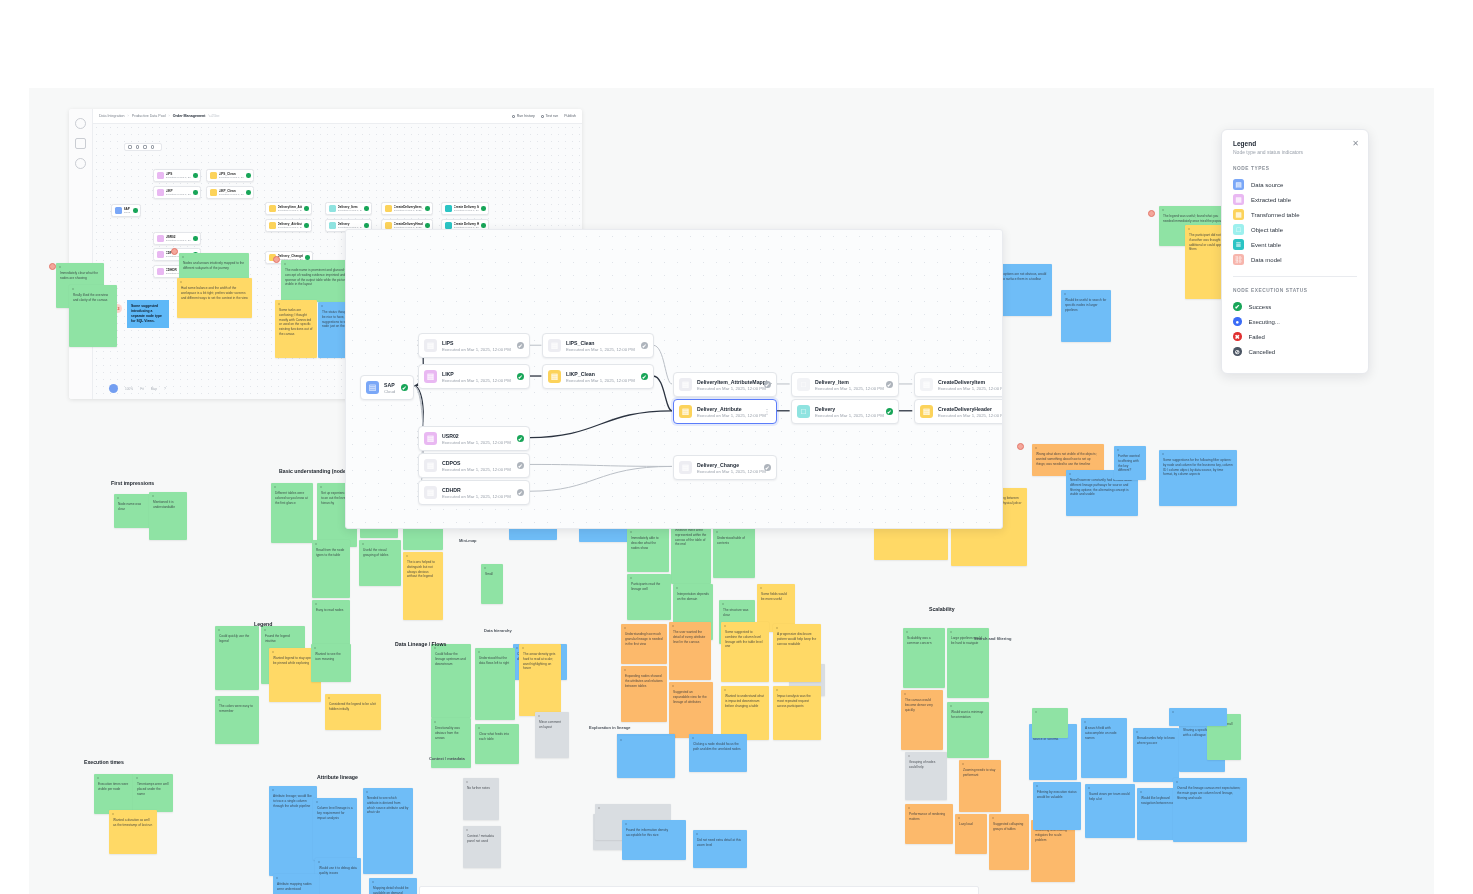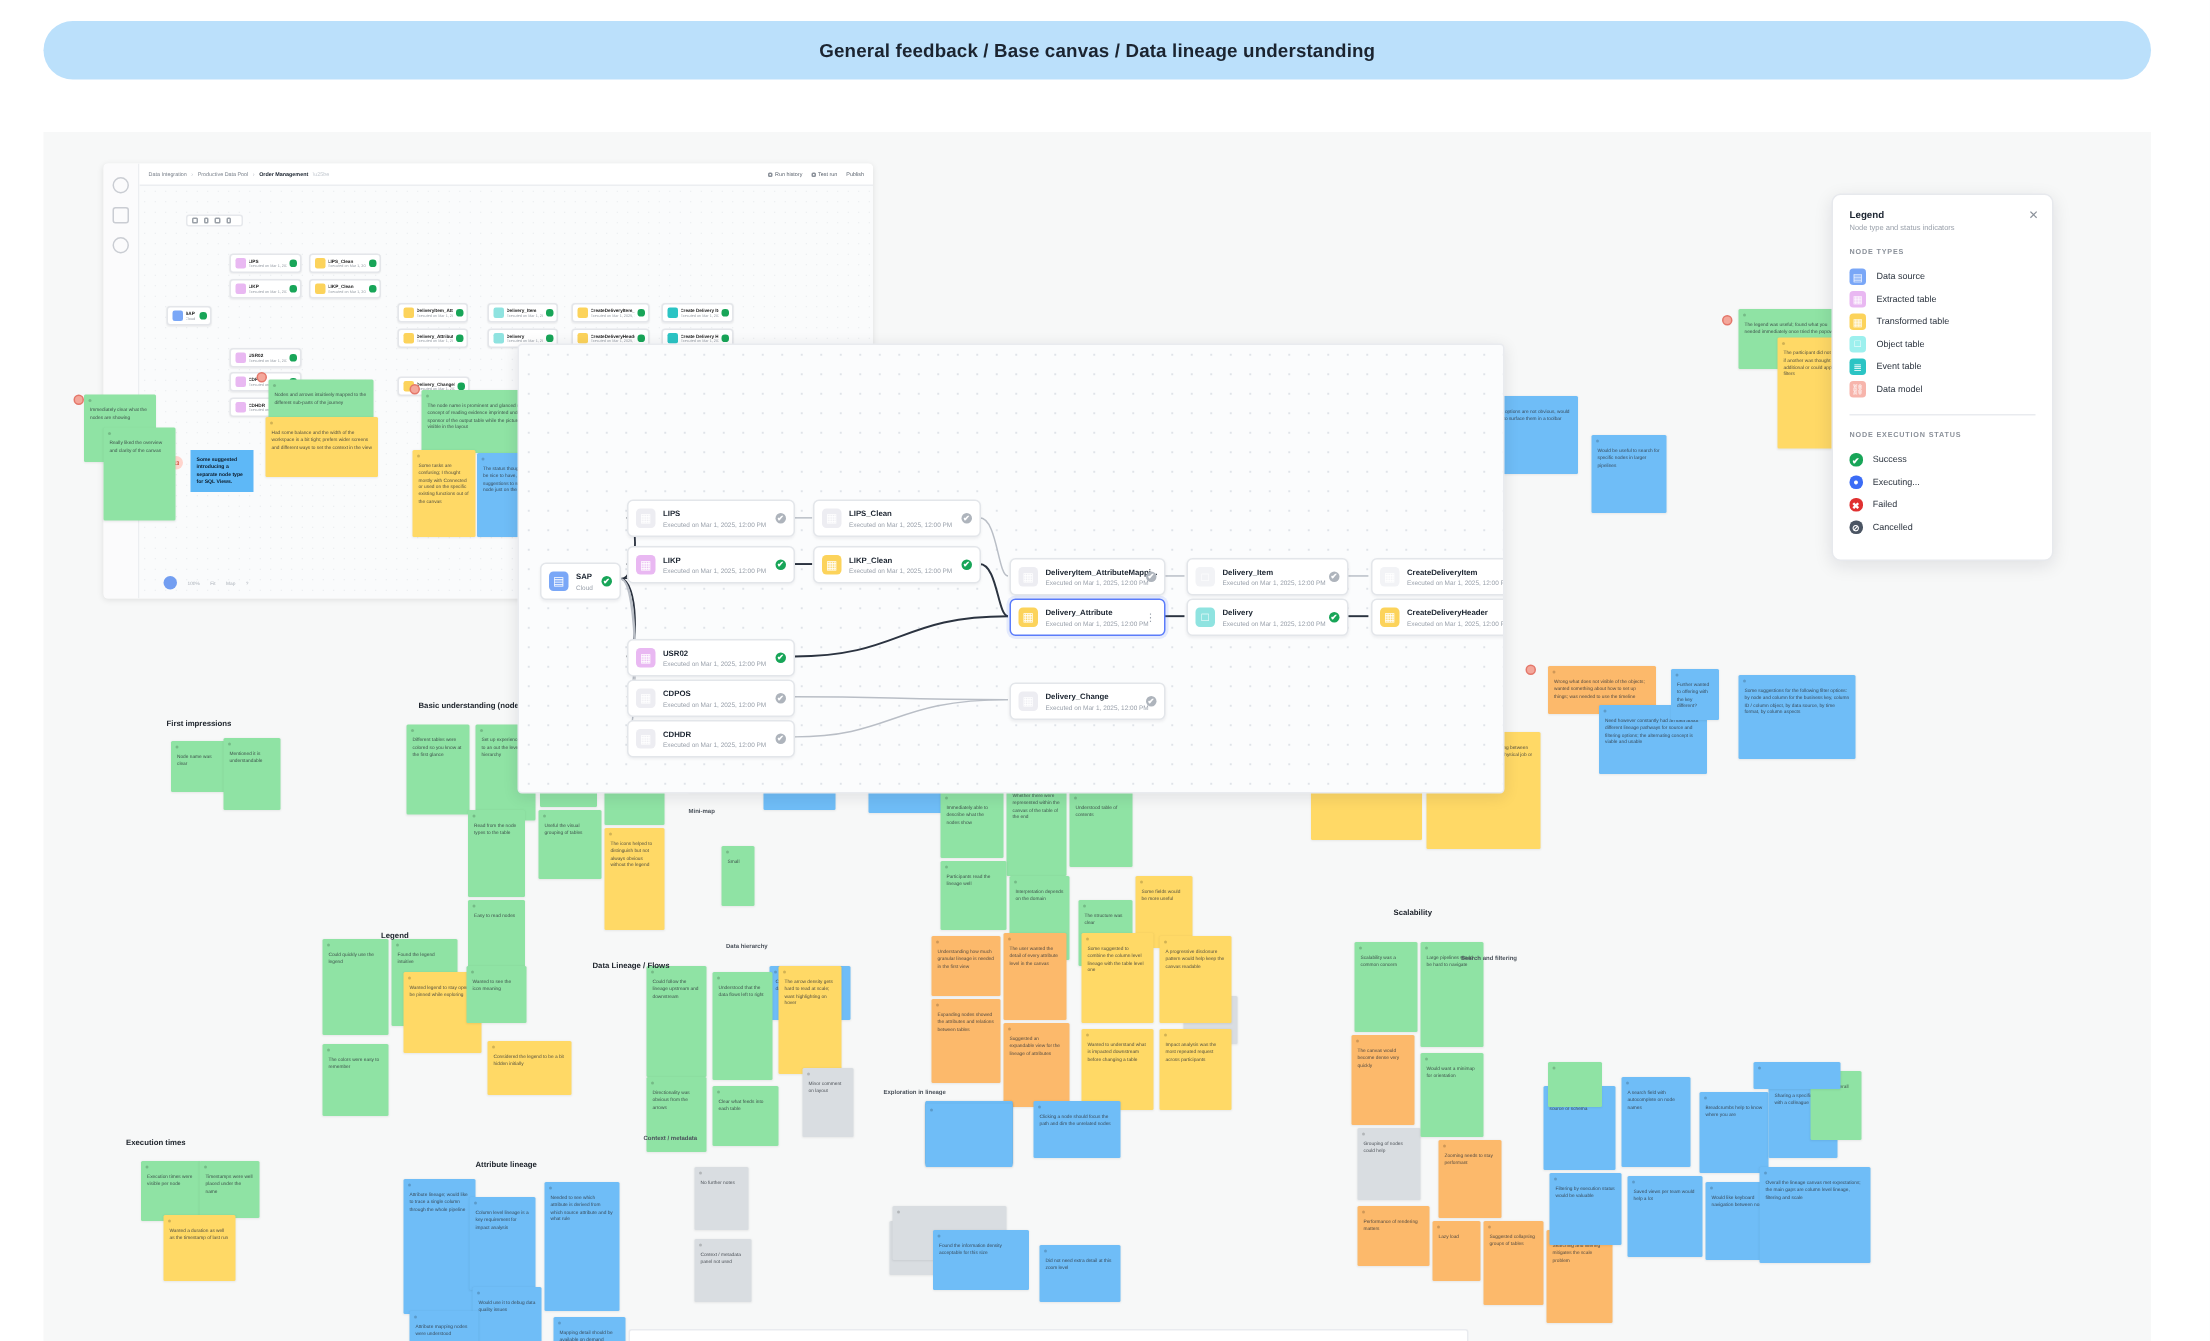--- a/index.html
+++ b/index.html
@@ -178,23 +178,20 @@
   .bottom-strip {
     position: absolute; left: 390px; bottom: -4px; width: 560px; height: 12px;
     background: #fff; border: 1px solid #e9ebef; border-radius: 2px;
   }
 </style>
 </head>
 <body>
 
 <div id="root">
 
-  <div class="title-banner">
-    <span class="txt">General feedback / Base canvas / Data lineage understanding</span>
-  </div>
 
   <div class="board">
 
     <div class="shot">
       <div class="shot-rail">
         <div class="rail-ico circ"></div>
         <div class="rail-ico"></div>
         <div class="rail-ico circ"></div>
       </div>
       <div class="shot-top">

